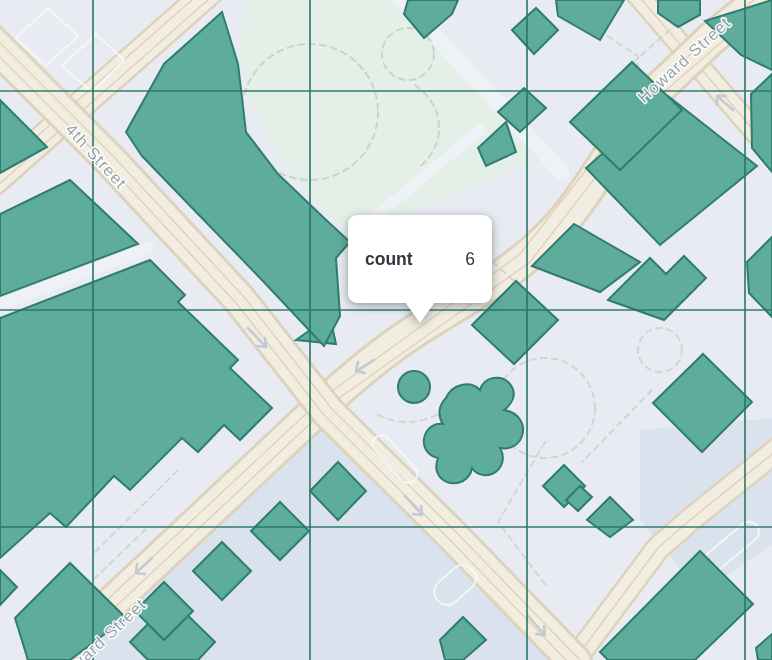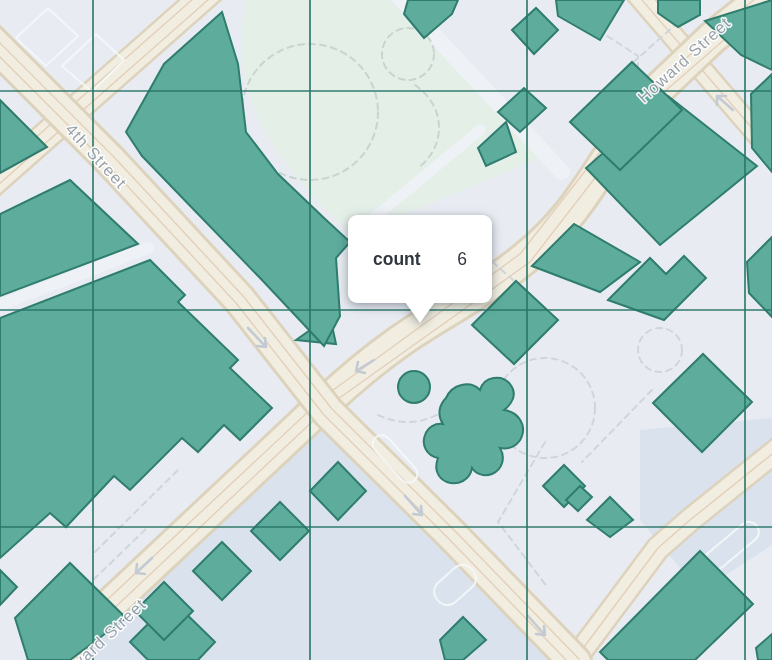--- a/index.html
+++ b/index.html
@@ -18,21 +18,21 @@
   .dash{fill:none;stroke:var(--c-path_dash);stroke-width:2;stroke-dasharray:6 5;stroke-linecap:round;stroke-linejoin:round;}
   .dash-park{stroke:var(--c-park_dash);}
   .arrow{fill:none;stroke:var(--c-arrow);stroke-width:2.6;stroke-linecap:round;stroke-linejoin:round;}
   .grid-layer line{stroke:var(--c-grid);stroke-width:1.7;opacity:.95;}
   .street-label{fill:var(--c-label);font-size:16.5px;letter-spacing:1px;font-family:"Liberation Sans",sans-serif;
     paint-order:stroke;stroke:#ffffff;stroke-width:3px;stroke-linejoin:round;opacity:.92;text-anchor:middle;}
 
   
   .tooltip-wrap{position:absolute;left:348px;top:215px;filter:drop-shadow(0 3px 6px rgba(35,45,55,.30)) drop-shadow(0 1px 2px rgba(35,45,55,.18));}
   .tooltip-box{width:144px;height:88px;background:var(--c-tooltip_bg,#fff);border-radius:9px;
-    display:flex;align-items:center;justify-content:space-between;padding:0 25px;box-sizing:border-box;}
+    display:flex;align-items:center;justify-content:space-between;padding:0 17px;box-sizing:border-box;}
   .tooltip-key{font-weight:700;font-size:17.5px;color:var(--c-tooltip_text);}
   .tooltip-val{font-weight:400;font-size:17.5px;color:var(--c-tooltip_text);}
   .tooltip-caret{position:absolute;top:87px;left:57px;width:0;height:0;
     border-left:15px solid transparent;border-right:15px solid transparent;border-top:21px solid var(--c-tooltip_bg,#fff);}
 </style>
 </head>
 <body>
 
 <div id="stage">
   <svg id="map-svg" width="772" height="660" viewBox="0 0 772 660" xmlns="http://www.w3.org/2000/svg">

